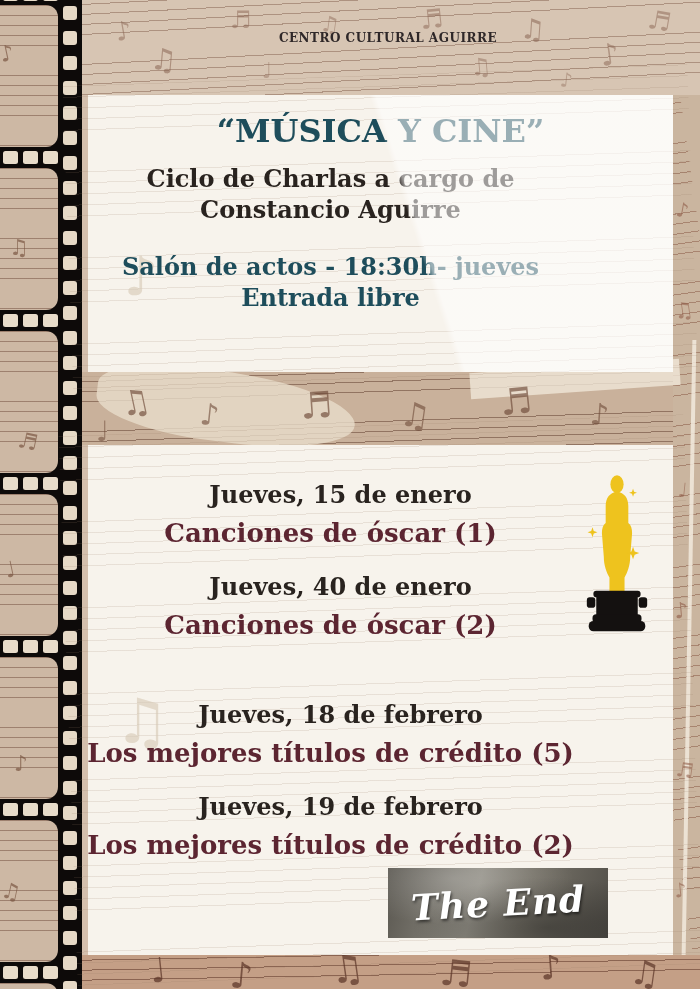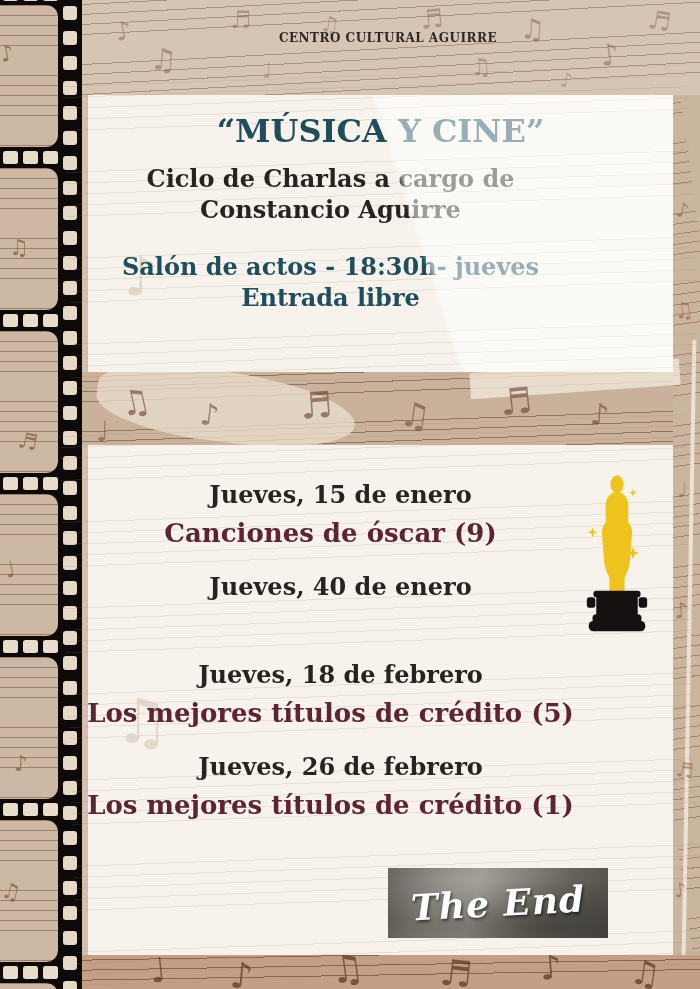--- a/index.html
+++ b/index.html
@@ -252,32 +252,33 @@
         <div class="line">Entrada libre</div>
       </div>
     </div>
   </div>
 
   <div class="panel panel-schedule">
     <span class="panel-watermark" style="left:26px; top:240px; font-size:62px;">♫</span>
     <div class="content">
       <div class="event">
         <div class="line event-date">Jueves, 15 de enero</div>
-        <div class="line event-title">Canciones de óscar (9)</div>
+        <div class="line event-title">Canciones de óscar (1)</div>
       </div>
       <div class="event gap-after">
         <div class="line event-date">Jueves, 40 de enero</div>
+        <div class="line event-title">Canciones de óscar (2)</div>
       </div>
       <div class="event">
         <div class="line event-date">Jueves, 18 de febrero</div>
         <div class="line event-title">Los mejores títulos de crédito (5)</div>
       </div>
       <div class="event">
-        <div class="line event-date">Jueves, 26 de febrero</div>
-        <div class="line event-title">Los mejores títulos de crédito (1)</div>
+        <div class="line event-date">Jueves, 19 de febrero</div>
+        <div class="line event-title">Los mejores títulos de crédito (2)</div>
       </div>
     </div>
 
     <svg class="oscar" viewBox="0 0 70 170">
       <g fill="#eec31e">
         <ellipse cx="35" cy="11" rx="7" ry="9.5"></ellipse>
         <path d="M35,19 C27,20 23,26 23,34 L23,52 C20,54 19,58 19,63 L21,88
                  C21,97 24,105 27,110 L27,128 L43,128 L43,110
                  C46,105 49,97 49,88 L51,63 C51,58 50,54 47,52 L47,34 C47,26 43,20 35,19 Z"></path>
       </g>

